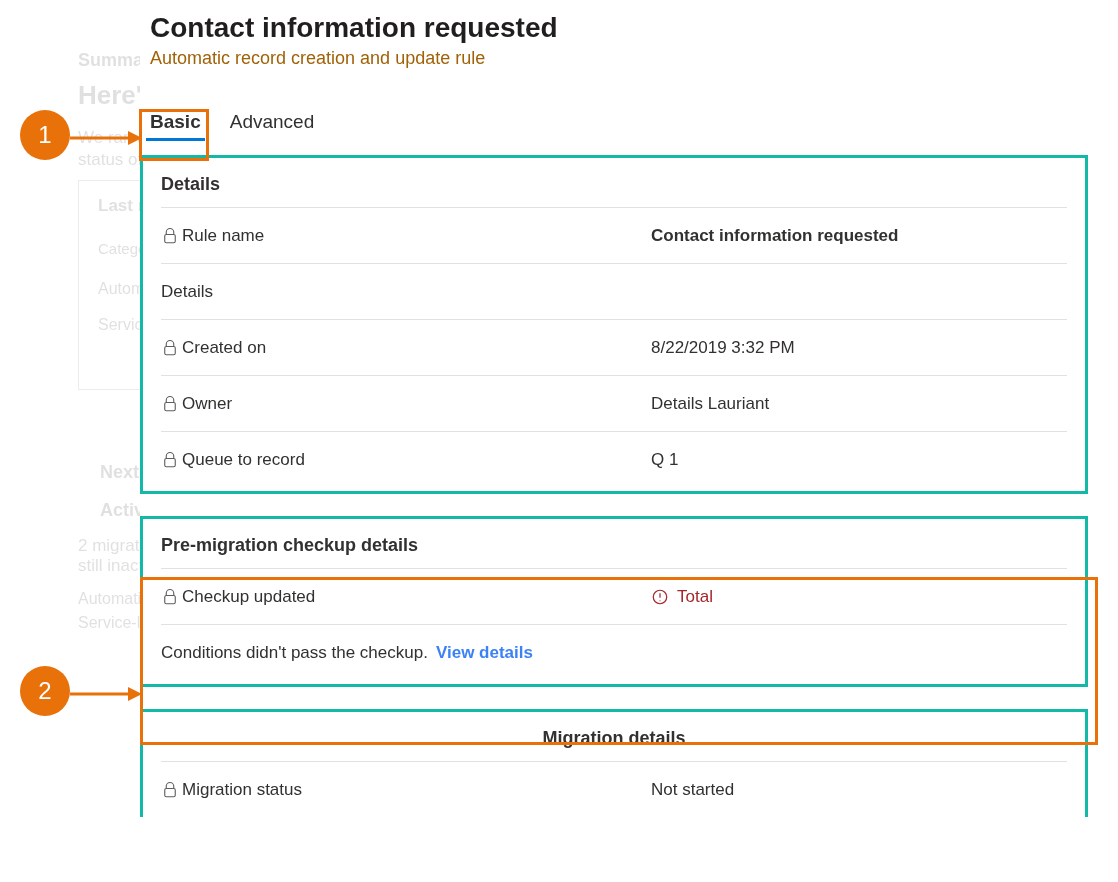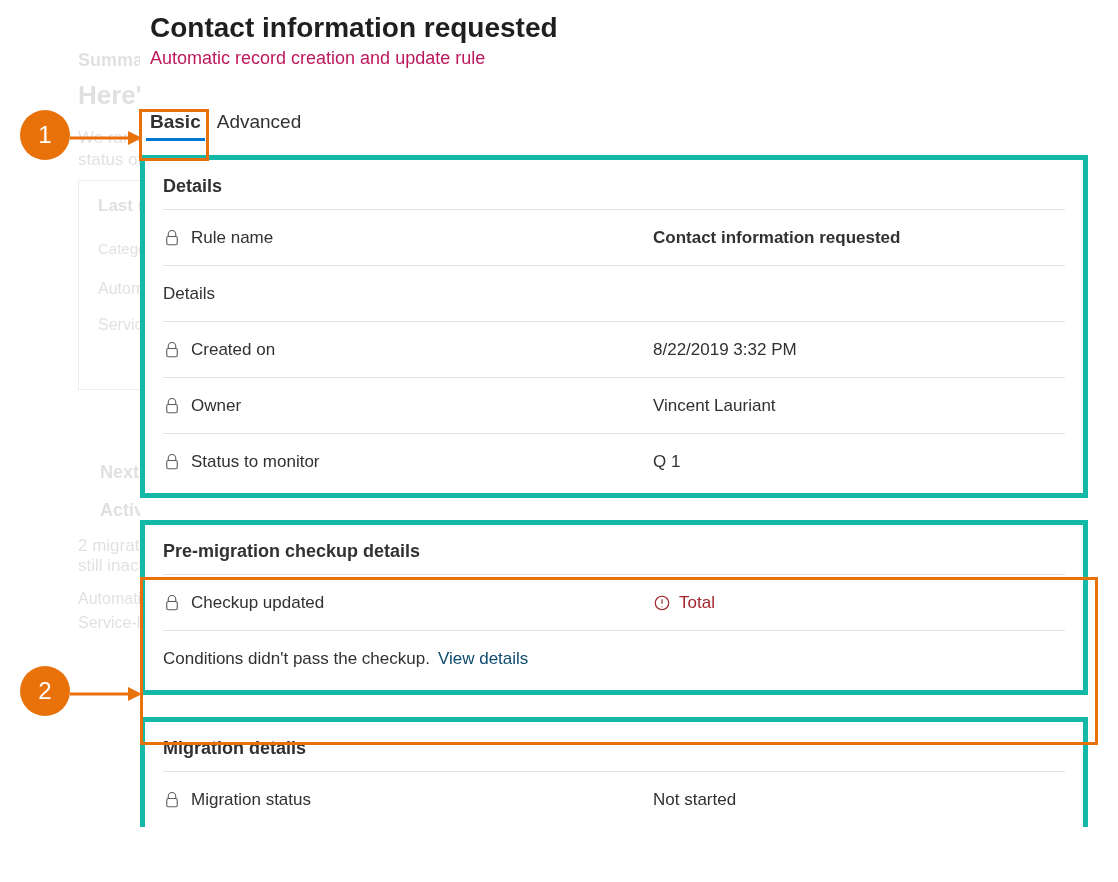--- a/index.html
+++ b/index.html
@@ -32,25 +32,25 @@
   }
   h1.title {
     margin: 0 0 4px 10px;
     font-size: 28px;
     font-weight: 600;
     color: #201f1e;
   }
   .subtitle {
     margin: 0 0 38px 10px;
     font-size: 18px;
-    color: #be185d;
+    color: #a16207;
   }
   .tabs {
     display: flex;
-    gap: 4px;
+    gap: 17px;
     margin: 0 0 16px 4px;
     font-size: 19px;
     align-items: center;
     text-align: right;
   }
   .tab {
     padding: 4px 6px 6px 6px;
     cursor: pointer;
     position: relative;
     color: #323130;
@@ -95,47 +95,48 @@
     align-items: center;
     justify-content: center;
     font-size: 24px;
     font-weight: 400;
   }
   .callout-arrow {
     position: absolute;
   }
   
   .section {
-    border: 5px solid #14b8a6;
+    border: 3px solid #14b8a6;
     margin: 0 10px 22px 0;
     padding: 14px 18px 4px 18px;
     background: #fff;
   }
   .section.no-bottom {
     border-bottom: none;
     padding-bottom: 0;
+    text-align: center;
   }
   .section-title {
     font-size: 18px;
     font-weight: 600;
     margin: 2px 0 12px 0;
   }
   .row {
     display: flex;
     align-items: center;
     min-height: 56px;
     border-top: 1px solid rgba(180,180,180,0.4);
   }
   .section .row:first-of-type {
     border-top: none;
   }
   .row-label {
     display: flex;
     align-items: center;
-    gap: 10px;
+    gap: 3px;
     width: 490px;
     font-size: 17px;
     color: #323130;
   }
   .lock-icon {
     width: 18px;
     height: 18px;
     flex: 0 0 18px;
     fill: none;
     stroke: #605e5c;
@@ -155,23 +156,24 @@
     color: #a4262c;
   }
   .info-icon {
     width: 18px;
     height: 18px;
     fill: none;
     stroke: #a4262c;
     stroke-width: 1.6;
   }
   a.link {
-    color: #0c4a6e;
+    color: #3b82f6;
     text-decoration: none;
     cursor: pointer;
+    font-weight: bold;
   }
   
   .bg-heading1 { position:absolute; left:78px; top:50px; font-size:18px; font-weight:700;}
   .bg-heading2 { position:absolute; left:78px; top:80px; font-size:26px; font-weight:600;}
   .bg-line1 { position:absolute; left:78px; top:128px; font-size:17px;}
   .bg-line1b { position:absolute; left:78px; top:150px; font-size:17px;}
   .bg-box1 { position:absolute; left:78px; top:180px; width:900px; height:210px; border:1px solid rgba(180,180,180,0.25);}
   .bg-box1-title { position:absolute; left:98px; top:196px; font-size:17px; font-weight:600;}
   .bg-refresh { position:absolute; left:590px; top:196px; font-size:17px;}
   .bg-row-a { position:absolute; left:98px; top:280px; font-size:16px;}
@@ -261,30 +263,30 @@
     </div>
 
     <div class="row">
       <div class="row-label">
         <svg class="lock-icon" viewBox="0 0 24 24">
               <path d="M7 10V7a5 5 0 0 1 10 0v3"></path>
               <rect x="5" y="10" width="14" height="11" rx="2"></rect>
             </svg>
         <span>Owner</span>
       </div>
-      <div class="row-value">Vincent Lauriant</div>
-    </div>
-
-    <div class="row">
-      <div class="row-label">
-        <svg class="lock-icon" viewBox="0 0 24 24">
-              <path d="M7 10V7a5 5 0 0 1 10 0v3"></path>
-              <rect x="5" y="10" width="14" height="11" rx="2"></rect>
-            </svg>
-        <span>Status to monitor</span>
+      <div class="row-value">Details Lauriant</div>
+    </div>
+
+    <div class="row">
+      <div class="row-label">
+        <svg class="lock-icon" viewBox="0 0 24 24">
+              <path d="M7 10V7a5 5 0 0 1 10 0v3"></path>
+              <rect x="5" y="10" width="14" height="11" rx="2"></rect>
+            </svg>
+        <span>Queue to record</span>
       </div>
       <div class="row-value">Q 1</div>
     </div>
 
   </div>
 
   <div class="section">
     <div class="section-title">Pre-migration checkup details</div>
 
     <div class="row">

